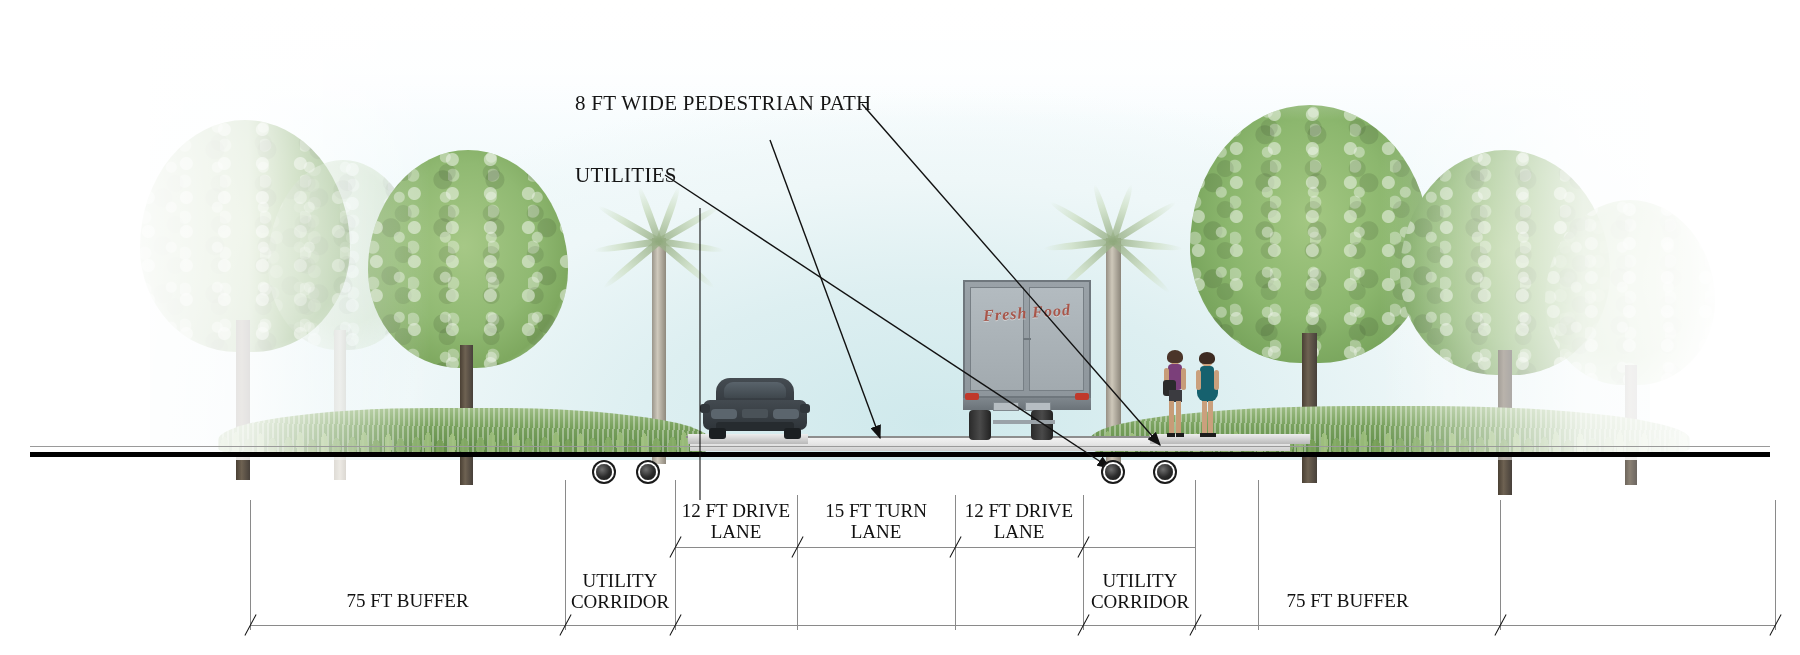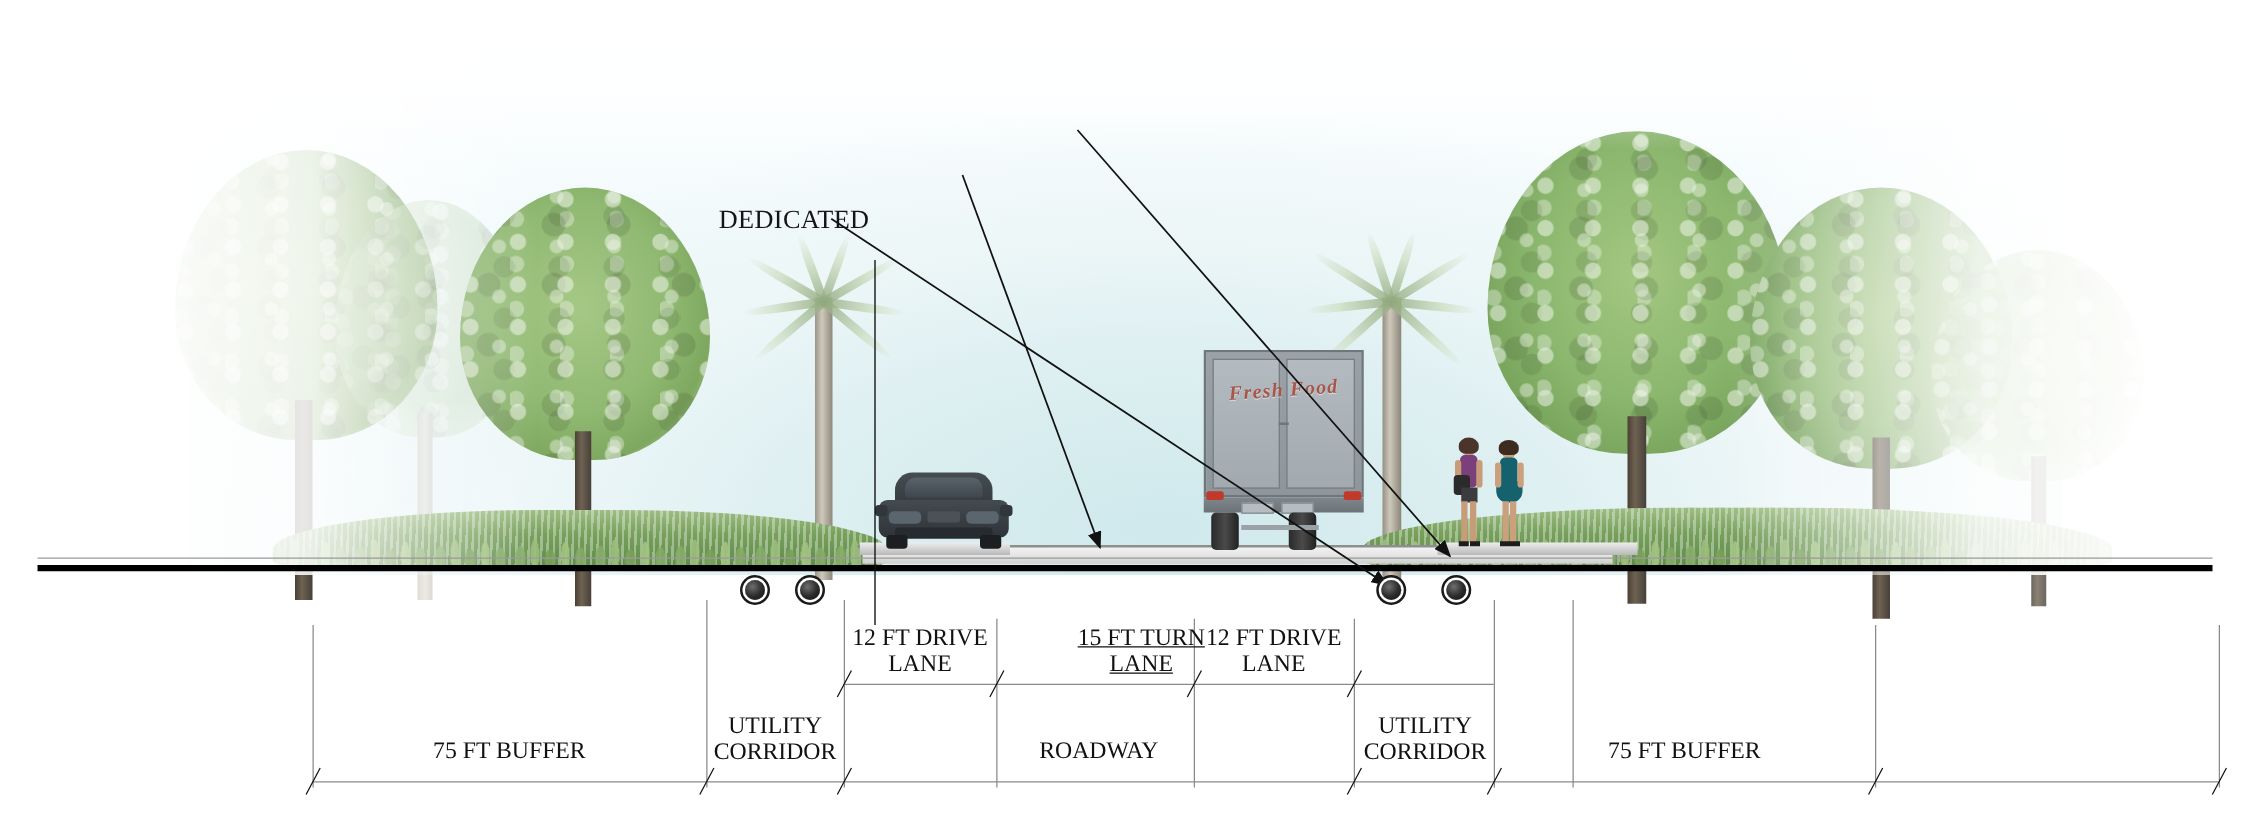--- a/index.html
+++ b/index.html
@@ -248,21 +248,22 @@
 
     <line x1="862" y1="104" x2="1160" y2="445" stroke="#111" stroke-width="1.4" marker-end="url(#arrowhead)"></line>
 
     <line x1="770" y1="140" x2="880" y2="438" stroke="#111" stroke-width="1.4" marker-end="url(#arrowhead)"></line>
 
     <line x1="665" y1="175" x2="1110" y2="468" stroke="#111" stroke-width="1.4" marker-end="url(#arrowhead)"></line>
 
     <line x1="700" y1="208" x2="700" y2="500" stroke="#111" stroke-width="1.1"></line>
   </svg>
 
-  <div class="callout" style="left:575px;top:164px;">DEDICATED</div>
+  <div class="callout" style="left:575px;top:92px;">8 FT WIDE PEDESTRIAN PATH</div>
+  <div class="callout" style="left:575px;top:164px;">UTILITIES</div>
 
   <div class="util-circle" style="left:596px;top:464px;width:16px;height:16px;"></div>
   <div class="util-circle" style="left:640px;top:464px;width:16px;height:16px;"></div>
   <div class="util-circle" style="left:1105px;top:464px;width:16px;height:16px;"></div>
   <div class="util-circle" style="left:1157px;top:464px;width:16px;height:16px;"></div>
 
   <div class="dim-ext" style="left:250px;top:500px;height:130px;"></div>
   <div class="dim-ext" style="left:565px;top:480px;height:150px;"></div>
   <div class="dim-ext" style="left:675px;top:480px;height:150px;"></div>
   <div class="dim-ext" style="left:797px;top:495px;height:135px;"></div>
@@ -274,35 +275,34 @@
   <div class="dim-ext" style="left:1775px;top:500px;height:130px;"></div>
 
   <div class="dim-line" style="left:675px;top:547px;width:520px;"></div>
   <div class="dim-tick" style="left:675px;top:535px;"></div>
   <div class="dim-tick" style="left:797px;top:535px;"></div>
   <div class="dim-tick" style="left:955px;top:535px;"></div>
   <div class="dim-tick" style="left:1083px;top:535px;"></div>
 
   <div class="dim-label" style="left:677px;top:500px;width:118px;">12 FT DRIVE
 LANE</div>
-  <div class="dim-label" style="left:836px;top:500px;width:154px;text-decoration:underline;">15 FT TURN
+  <div class="dim-label" style="left:799px;top:500px;width:154px;">15 FT TURN
 LANE</div>
   <div class="dim-label" style="left:957px;top:500px;width:124px;">12 FT DRIVE
 LANE</div>
 
   <div class="dim-line" style="left:250px;top:625px;width:1525px;"></div>
   <div class="dim-tick" style="left:250px;top:613px;"></div>
   <div class="dim-tick" style="left:565px;top:613px;"></div>
   <div class="dim-tick" style="left:675px;top:613px;"></div>
   <div class="dim-tick" style="left:1083px;top:613px;"></div>
   <div class="dim-tick" style="left:1195px;top:613px;"></div>
   <div class="dim-tick" style="left:1500px;top:613px;"></div>
   <div class="dim-tick" style="left:1775px;top:613px;"></div>
 
   <div class="dim-label" style="left:252px;top:590px;width:311px;">75 FT BUFFER</div>
   <div class="dim-label" style="left:548px;top:570px;width:144px;">UTILITY
 CORRIDOR</div>
-  <div class="dim-label" style="left:677px;top:590px;width:404px;">ROADWAY</div>
   <div class="dim-label" style="left:1068px;top:570px;width:144px;">UTILITY
 CORRIDOR</div>
   <div class="dim-label" style="left:1197px;top:590px;width:301px;">75 FT BUFFER</div>
 
 </div>
 
 </body></html>

